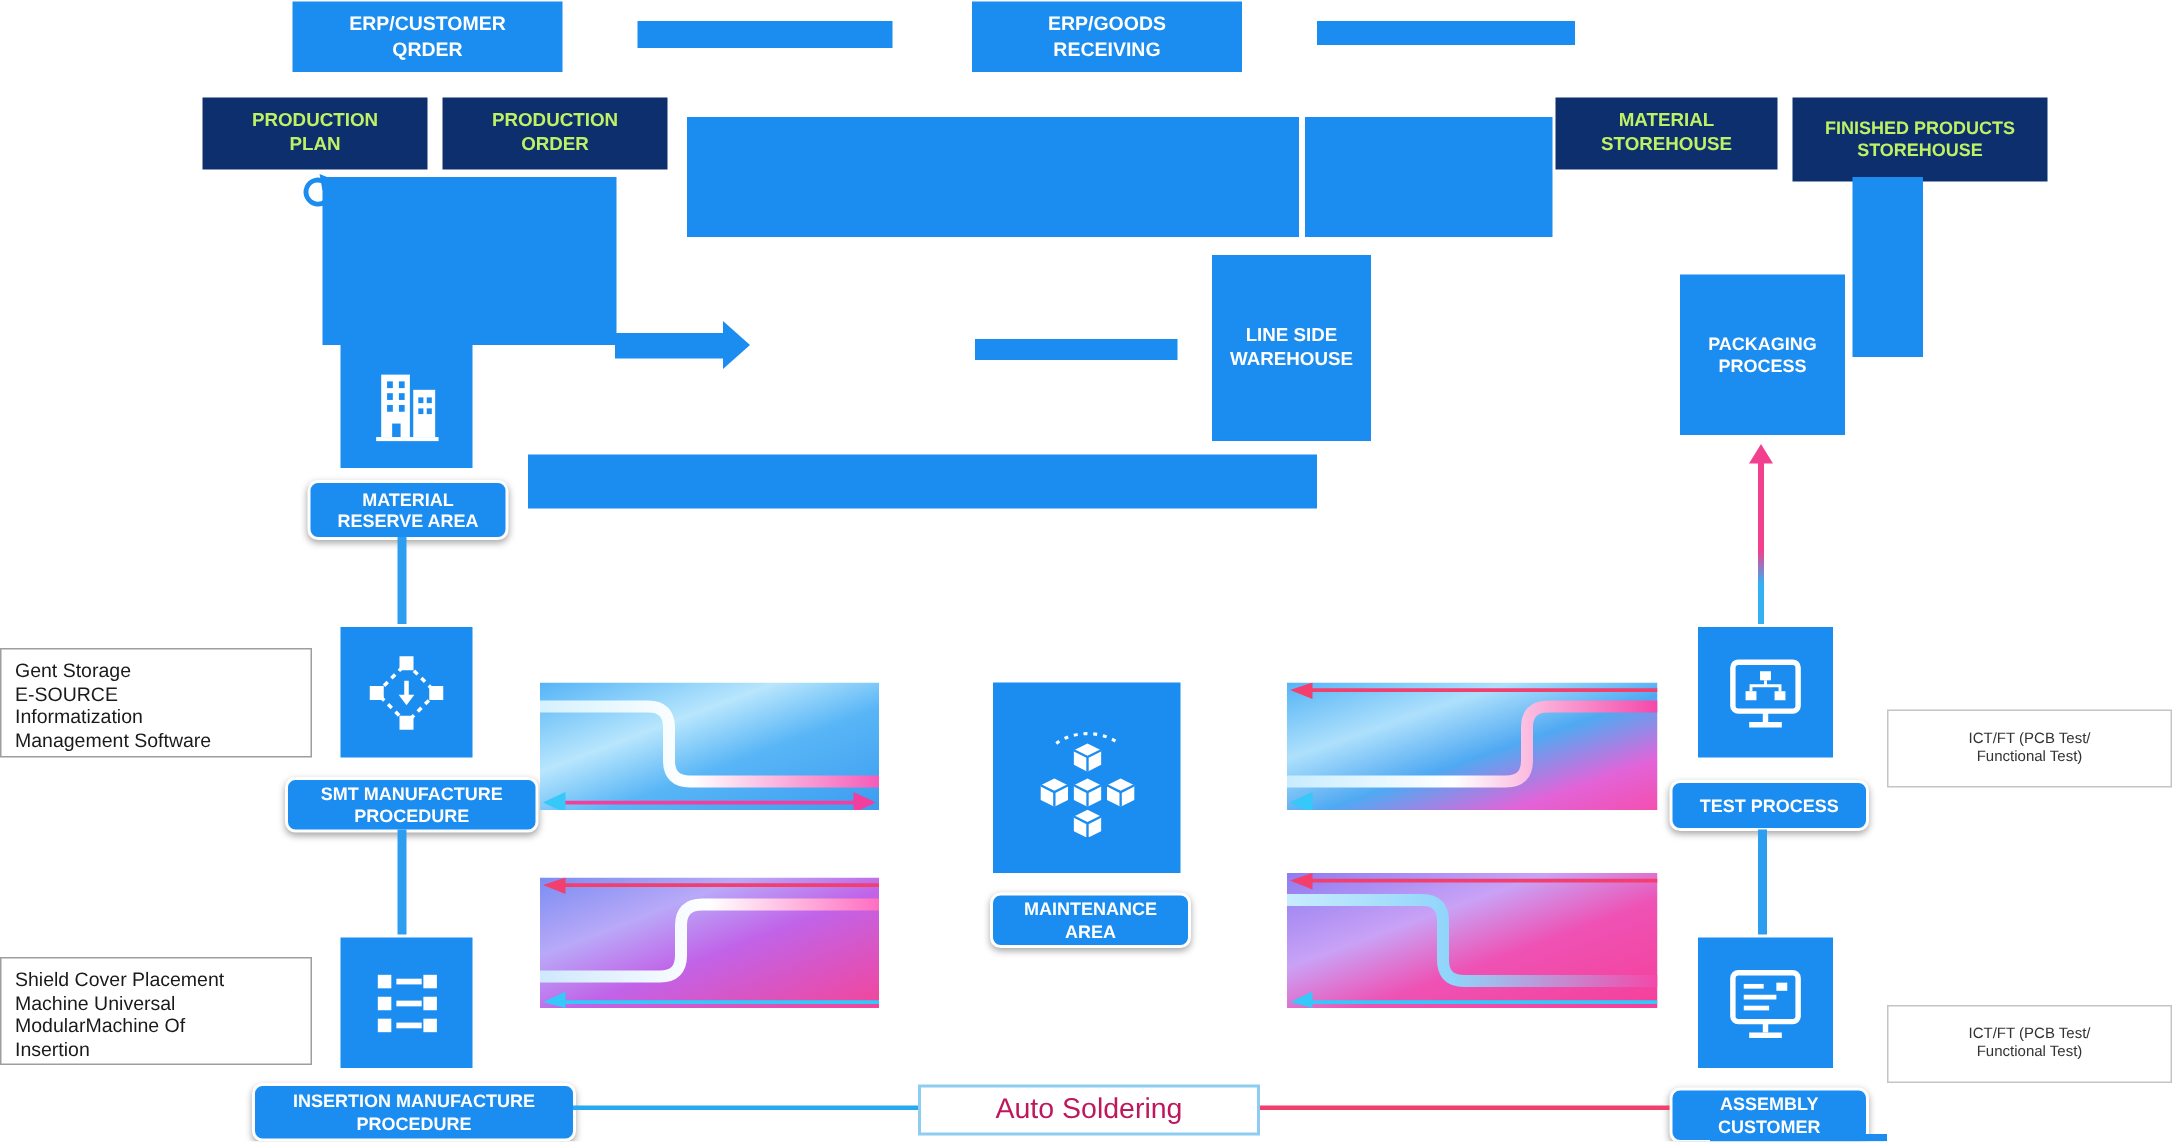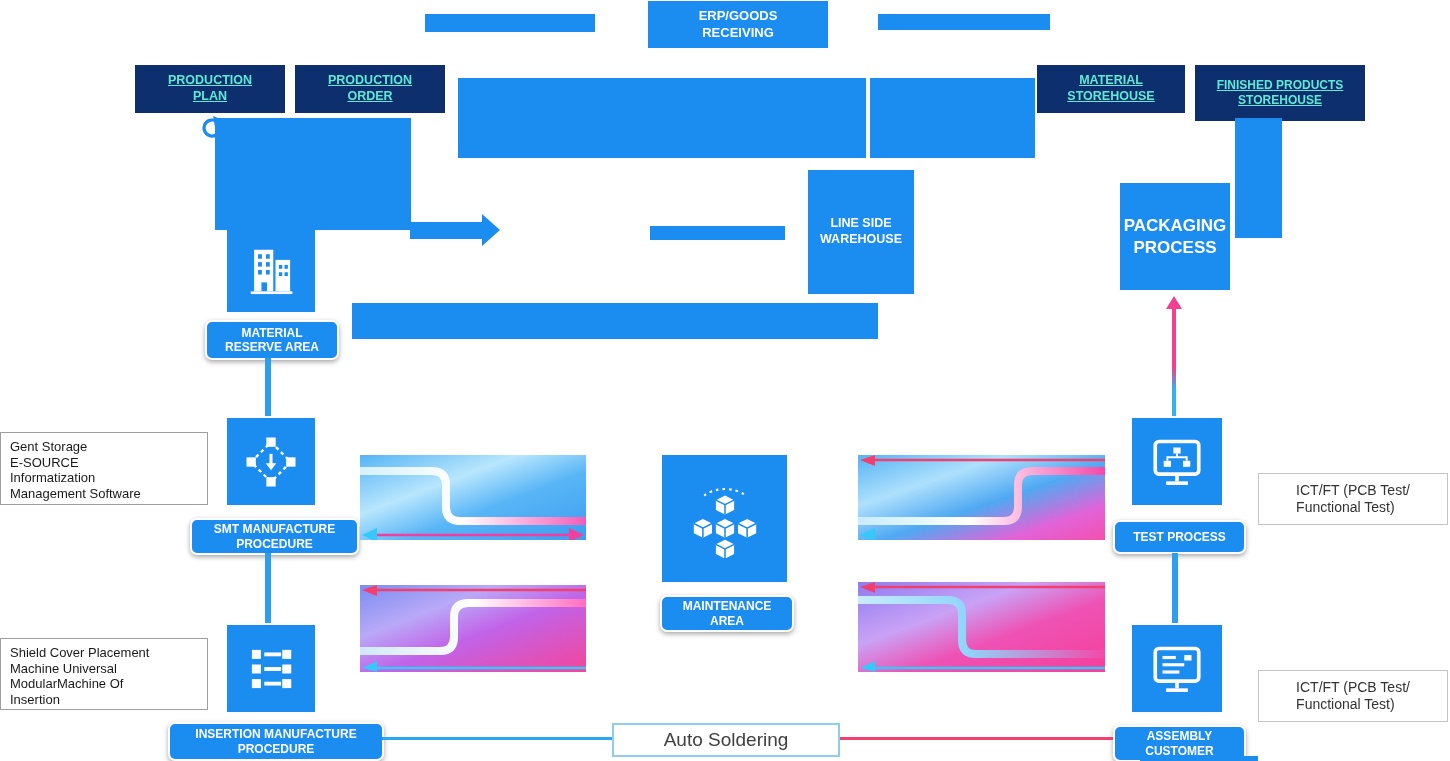--- a/index.html
+++ b/index.html
@@ -9,43 +9,45 @@
     --magenta:#f23f9e;
     --cyan:#35c8f8;
     --linkblue:#2d9df0;
   }
   html,body{margin:0;padding:0;background:#fff;}
   body{font-family:"Liberation Sans",sans-serif;}
   .canvas{position:relative;width:1450px;height:761px;background:#fff;overflow:hidden;}
   .abs{position:absolute;}
   .bluebox{position:absolute;background:var(--blue);color:#fff;font-weight:700;font-size:13px;
     display:flex;align-items:center;justify-content:center;text-align:center;white-space:pre-line;line-height:1.25;}
-  .navybox{position:absolute;background:var(--navy);color:#5eead4;font-weight:700;font-size:12.5px;
-    display:flex;align-items:center;justify-content:center;text-align:center;white-space:pre-line;line-height:1.25;text-decoration:underline;}
+  .navybox{position:absolute;background:var(--navy);color:#bef264;font-weight:700;font-size:12.5px;
+    display:flex;align-items:center;justify-content:center;text-align:center;white-space:pre-line;line-height:1.25;}
   .bar{position:absolute;background:var(--blue);}
   .pill{position:absolute;background:var(--blue);color:#fff;font-weight:700;font-size:12px;
     display:flex;align-items:center;justify-content:center;text-align:center;white-space:pre-line;
     border-radius:7px;border:2px solid #fff;box-shadow:0 2px 5px rgba(0,0,0,.35);line-height:1.2;}
   .iconbox{position:absolute;background:var(--blue);display:flex;align-items:center;justify-content:center;}
   .note{position:absolute;background:#fff;border:1px solid #9e9e9e;color:#1a1a1a;font-size:13px;
     line-height:1.2;padding:6px 9px;white-space:pre-line;box-sizing:border-box;}
-  .note.center{display:flex;align-items:center;justify-content:center;text-align:left;
-    border-color:#c4c4c4;color:#333;font-size:14px;}
+  .note.center{display:flex;align-items:center;justify-content:center;text-align:center;
+    border-color:#c4c4c4;color:#333;font-size:10px;}
   .vline{position:absolute;background:var(--linkblue);}
   .hline{position:absolute;}
   .tri{position:absolute;width:0;height:0;}
-  .soldering{position:absolute;background:#fff;border:2px solid #8ecdf2;color:#404040;font-size:19px;
+  .soldering{position:absolute;background:#fff;border:2px solid #8ecdf2;color:#be185d;font-size:19px;
     display:flex;align-items:center;justify-content:center;box-sizing:border-box;}
   svg{display:block;}
 </style>
 </head>
 <body>
 
 <div class="canvas">
 
+  <div class="bluebox" style="left:195px;top:1px;width:180px;height:47px">ERP/CUSTOMER
+QRDER</div>
   <div class="bar" style="left:425px;top:14px;width:170px;height:18px"></div>
   <div class="bluebox" style="left:648px;top:1px;width:180px;height:47px">ERP/GOODS
 RECEIVING</div>
   <div class="bar" style="left:878px;top:14px;width:172px;height:16px"></div>
 
   <div class="navybox" style="left:135px;top:65px;width:150px;height:48px">PRODUCTION
 PLAN</div>
   <div class="navybox" style="left:295px;top:65px;width:150px;height:48px">PRODUCTION
 ORDER</div>
   <div class="bar" style="left:458px;top:78px;width:408px;height:80px"></div>
@@ -61,21 +63,21 @@
       <polygon points="13,1 23,5 15,12" fill="#1b8cf0"></polygon>
     </svg>
   </span>
   <div class="bar" style="left:215px;top:118px;width:196px;height:112px"></div>
   <div class="bar" style="left:410px;top:222px;width:72px;height:17px"></div>
   <div class="tri" style="left:482px;top:214px;border-top:16px solid transparent;border-bottom:16px solid transparent;border-left:18px solid var(--blue)"></div>
 
   <div class="bar" style="left:650px;top:226px;width:135px;height:14px"></div>
   <div class="bluebox" style="left:808px;top:170px;width:106px;height:124px;font-size:12.5px">LINE SIDE
 WAREHOUSE</div>
-  <div class="bluebox" style="left:1120px;top:183px;width:110px;height:107px;font-size:17px">PACKAGING
+  <div class="bluebox" style="left:1120px;top:183px;width:110px;height:107px;font-size:12px">PACKAGING
 PROCESS</div>
   <div class="bar" style="left:1235px;top:118px;width:47px;height:120px"></div>
 
   <div class="iconbox" style="left:227px;top:228px;width:88px;height:84px">
     <span>
       <svg width="54" height="54" viewBox="0 0 48 48">
         <g fill="#fff">
           <rect x="9" y="6" width="17" height="37"></rect>
           <rect x="28" y="15" width="13" height="28"></rect>
         </g>

